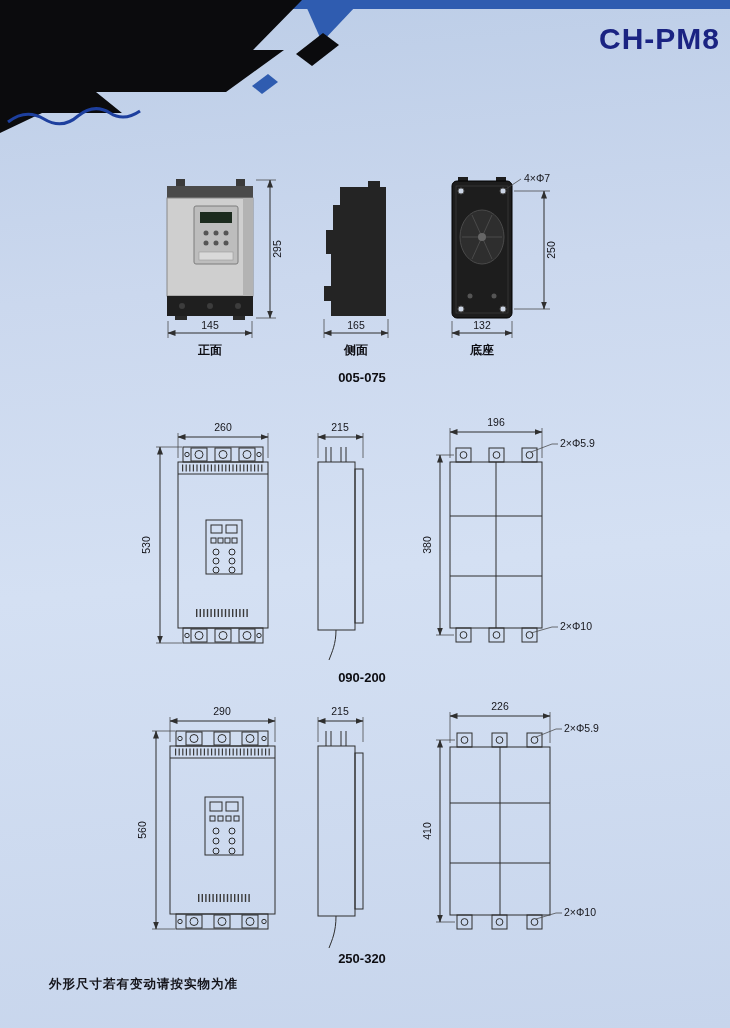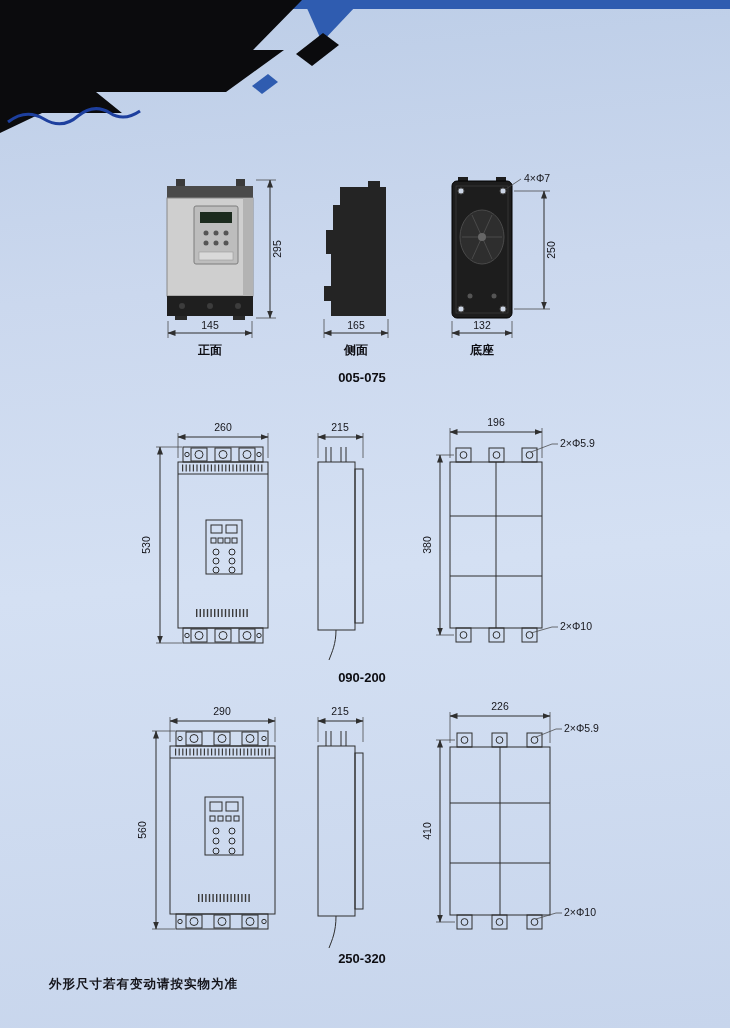--- a/index.html
+++ b/index.html
@@ -300,17 +300,18 @@
       <path class="ext" d="M536,737 L556,729 L562,729"></path>
       <text class="leadtxt" x="564" y="732">2×Φ5.9</text>
       <path class="ext" d="M536,919 L556,913 L562,913"></path>
       <text class="leadtxt" x="564" y="916">2×Φ10</text>
 
       <text class="rangelbl" x="362" y="963">250-320</text>
     </g>
   </svg>
 
   <div class="title">
+    <span class="model">CH-PM8</span>
   </div>
 
   <div class="footer-note">外形尺寸若有变动请按实物为准</div>
 
 </div>
 
 </body></html>

